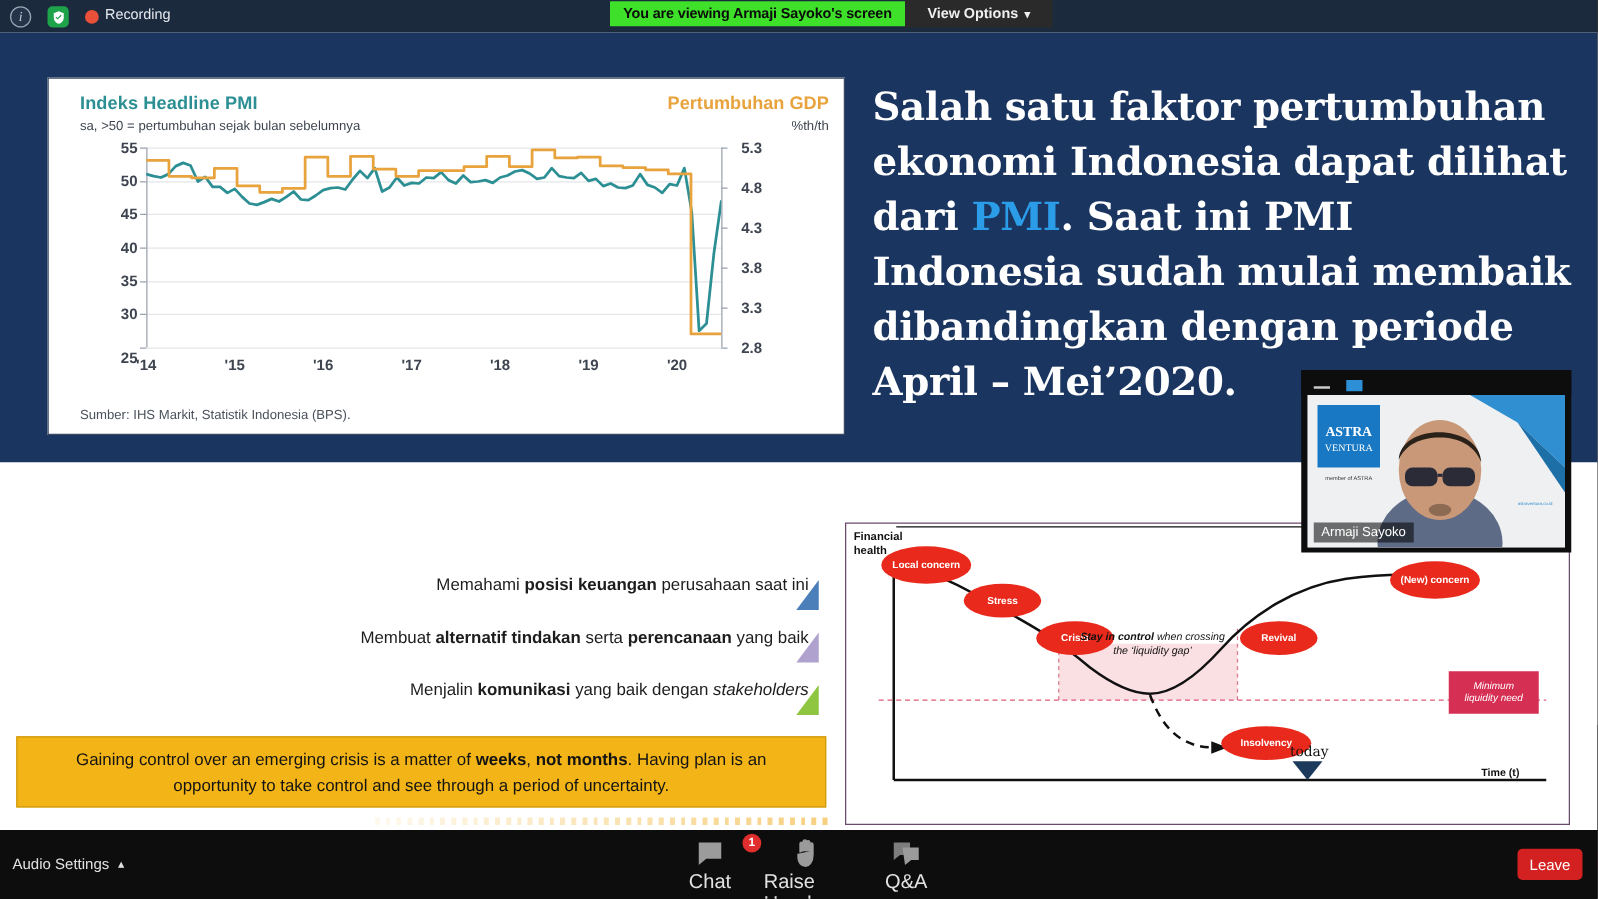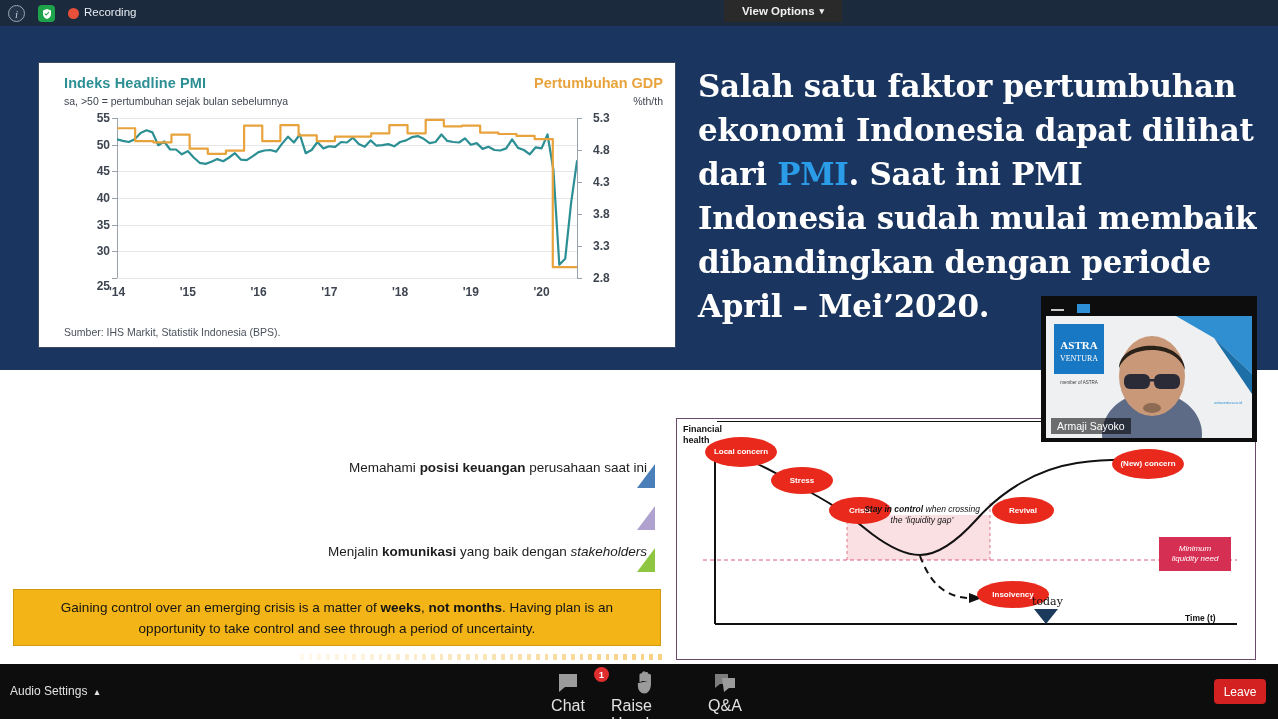--- a/index.html
+++ b/index.html
@@ -178,20 +178,21 @@
   <div id="topbar">
     <div id="info-icon" class="tb-icon">i</div>
     <div id="shield-icon" class="tb-icon">
       <svg viewBox="0 0 24 24" aria-hidden="true">
           <path d="M12 2 4 5v7c0 5 3.4 9 8 10 4.6-1 8-5 8-10V5z" fill="#ffffff"></path>
           <path d="M10.2 15.3 6.8 12l1.4-1.4 2 2 5-5L16.6 9z" fill="#1ea34a"></path>
         </svg>
     </div>
     <div id="rec-dot"></div>
     <div id="rec-label">Recording</div>
+    <div id="share-banner">You are viewing Armaji Sayoko's screen</div>
     <div id="view-options">
       <span>View Options</span>
       <span class="chev">▾</span>
     </div>
   </div>
 
   <div id="slide">
 
     <div id="navy"></div>
 
@@ -255,20 +256,23 @@
       <span>Salah satu faktor pertumbuhan ekonomi Indonesia dapat dilihat dari </span><span class="hl-accent">PMI</span><span>. Saat ini PMI Indonesia sudah mulai membaik dibandingkan dengan periode April – Mei’2020.</span>
     </div>
 
     <div id="lower">
 
       <div class="bullet-row" style="top:90px; right:631px;">
         <div class="bullet-text">Memahami <b>posisi keuangan</b> perusahaan saat ini</div>
       </div>
       <div class="tri" style="position:absolute; top:94px; left:637px;"></div>
 
+      <div class="bullet-row" style="top:132px; right:631px;">
+        <div class="bullet-text">Membuat <b>alternatif tindakan</b> serta <b>perencanaan</b> yang baik</div>
+      </div>
       <div class="tri purple" style="position:absolute; top:136px; left:637px;"></div>
 
       <div class="bullet-row" style="top:174px; right:631px;">
         <div class="bullet-text">Menjalin <b>komunikasi</b> yang baik dengan <i>stakeholders</i></div>
       </div>
       <div class="tri green" style="position:absolute; top:178px; left:637px;"></div>
 
       <div id="callout">
         <div class="co-text">Gaining control over an emerging crisis is a matter of <b>weeks</b>, <b>not months</b>. Having plan is an opportunity to take control and see through a period of uncertainty.</div>
       </div>

